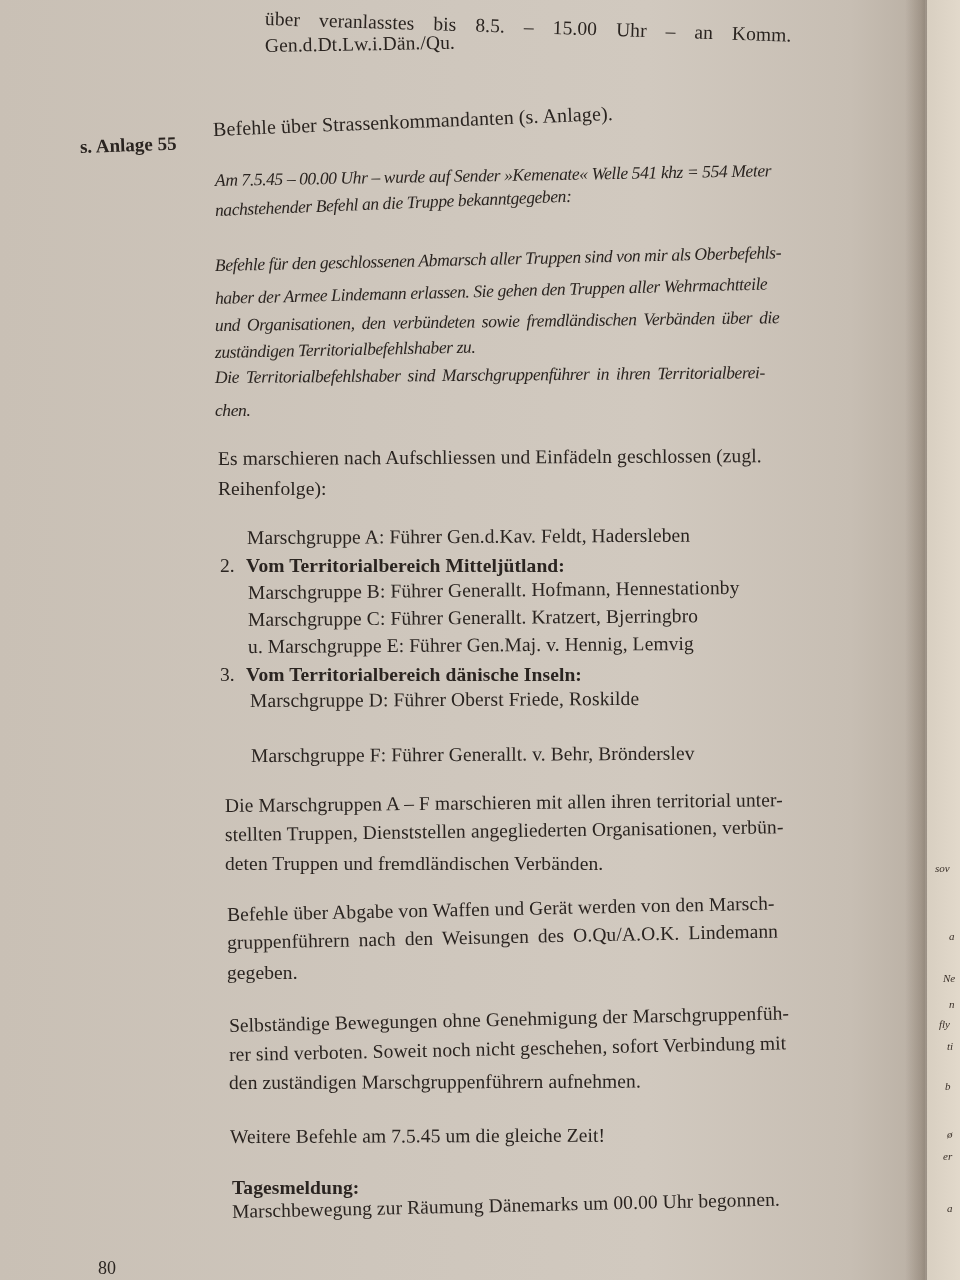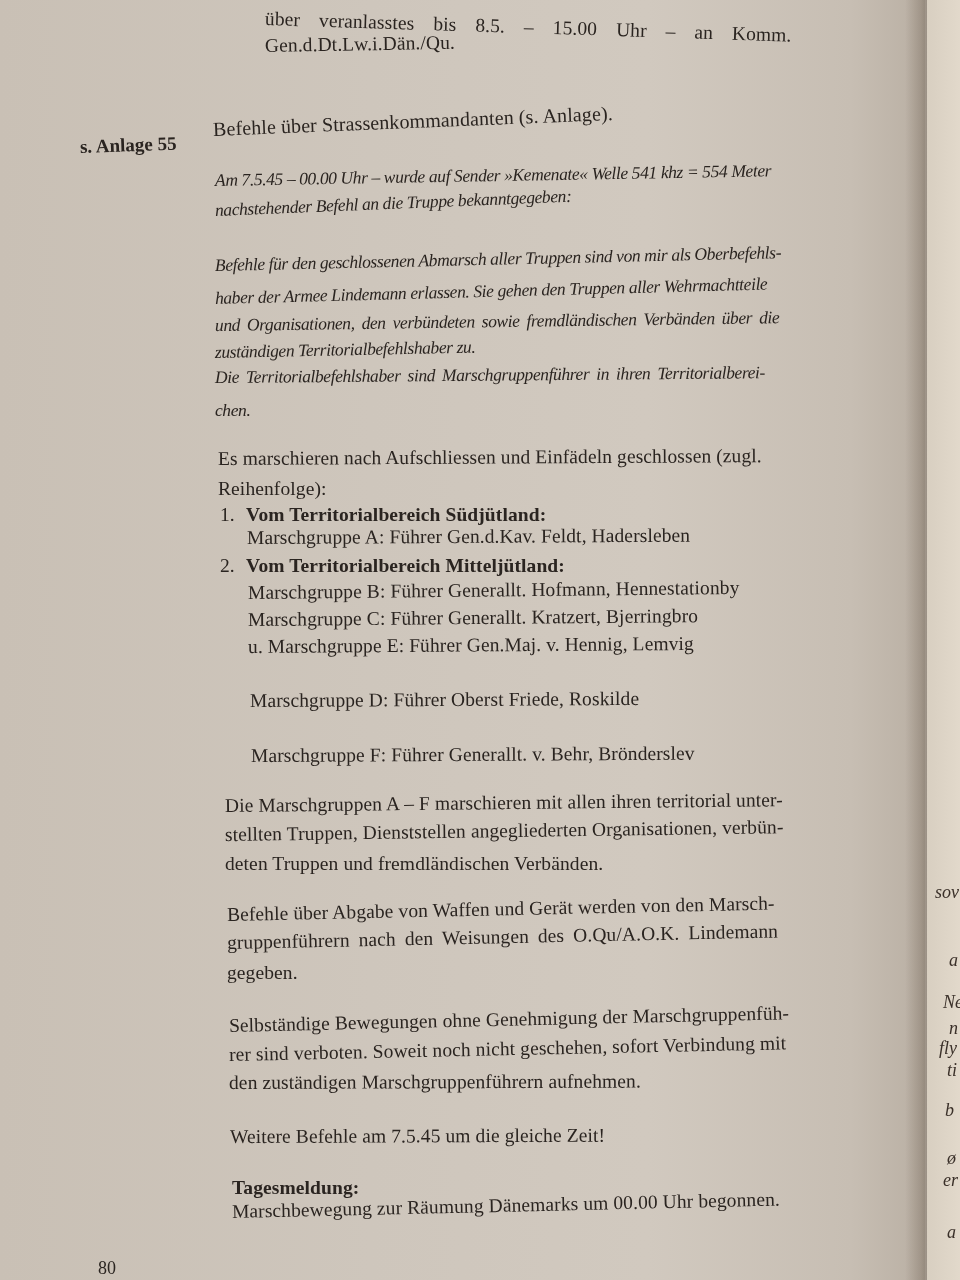--- a/index.html
+++ b/index.html
@@ -32,24 +32,23 @@
     position: absolute;
     left: 927px; top: 0;
     width: 33px; height: 1280px;
     background: linear-gradient(90deg, #d8cfc1 0%, #e2d9cb 100%);
     overflow: hidden;
   }
   .next-page .frag {
     position: absolute;
     left: 8px;
     font-style: italic;
-    font-size: 18px;
+    font-size: 11px;
     white-space: nowrap;
     color: #3a3029;
-    margin-top: 20px;
   }
   .text {
     position: absolute;
     white-space: nowrap;
     transform-origin: left center;
   }
   .body-text { font-size: 19.5px; letter-spacing: 0.1px; }
   .italic { font-style: italic; font-size: 17.5px; letter-spacing: -0.4px; }
   .bold { font-weight: bold; }
   .margin-ref { font-weight: bold; font-size: 19px; }
@@ -73,32 +72,32 @@
   <div class="text italic" style="left:215px; top:255px; transform:rotate(-1.3deg);">Befehle für den geschlossenen Abmarsch aller Truppen sind von mir als Oberbefehls-</div>
   <div class="text italic" style="left:215px; top:288px; transform:rotate(-1.5deg);">haber der Armee Lindemann erlassen. Sie gehen den Truppen aller Wehrmachtteile</div>
   <div class="text italic" style="left:215px; top:315px; transform:rotate(-0.8deg); word-spacing:3px;">und Organisationen, den verbündeten sowie fremdländischen Verbänden über die</div>
   <div class="text italic" style="left:215px; top:342px; transform:rotate(-1.2deg);">zuständigen Territorialbefehlshaber zu.</div>
   <div class="text italic" style="left:215px; top:367px; transform:rotate(-0.5deg); word-spacing:3px;">Die Territorialbefehlshaber sind Marschgruppenführer in ihren Territorialberei-</div>
   <div class="text italic" style="left:215px; top:400px;">chen.</div>
 
   <div class="text body-text" style="left:218px; top:448px; transform:rotate(-0.3deg);">Es marschieren nach Aufschliessen und Einfädeln geschlossen (zugl.</div>
   <div class="text body-text" style="left:218px; top:478px;">Reihenfolge):</div>
 
-  <div class="text body-text" style="left:220px; top:504px;">
-    <span class="num">1.</span><span class="bold">Vom Territorialbereich Südjütland:</span>
-  </div>
   <div class="text body-text" style="left:247px; top:527px; transform:rotate(-0.3deg);">Marschgruppe A: Führer Gen.d.Kav. Feldt, Hadersleben</div>
 
   <div class="text body-text" style="left:220px; top:555px;">
     <span class="num">2.</span><span class="bold">Vom Territorialbereich Mitteljütland:</span>
   </div>
   <div class="text body-text" style="left:248px; top:582px; transform:rotate(-0.6deg);">Marschgruppe B: Führer Generallt. Hofmann, Hennestationby</div>
   <div class="text body-text" style="left:248px; top:609px; transform:rotate(-0.5deg);">Marschgruppe C: Führer Generallt. Kratzert, Bjerringbro</div>
   <div class="text body-text" style="left:248px; top:636px; transform:rotate(-0.4deg);">u. Marschgruppe E: Führer Gen.Maj. v. Hennig, Lemvig</div>
 
+  <div class="text body-text" style="left:220px; top:664px;">
+    <span class="num">3.</span><span class="bold">Vom Territorialbereich dänische Inseln:</span>
+  </div>
   <div class="text body-text" style="left:250px; top:690px; transform:rotate(-0.3deg);">Marschgruppe D: Führer Oberst Friede, Roskilde</div>
 
   <div class="text body-text" style="left:251px; top:745px; transform:rotate(-0.3deg);">Marschgruppe F: Führer Generallt. v. Behr, Brönderslev</div>
 
   <div class="text body-text" style="left:225px; top:795px; transform:rotate(-0.6deg);">Die Marschgruppen A – F marschieren mit allen ihren territorial unter-</div>
   <div class="text body-text" style="left:225px; top:824px; transform:rotate(-0.8deg);">stellten Truppen, Dienststellen angegliederten Organisationen, verbün-</div>
   <div class="text body-text" style="left:225px; top:853px;">deten Truppen und fremdländischen Verbänden.</div>
 
   <div class="text body-text" style="left:227px; top:904px; transform:rotate(-1.2deg);">Befehle über Abgabe von Waffen und Gerät werden von den Marsch-</div>
   <div class="text body-text" style="left:227px; top:932px; transform:rotate(-1.2deg); word-spacing:4px;">gruppenführern nach den Weisungen des O.Qu/A.O.K. Lindemann</div>

